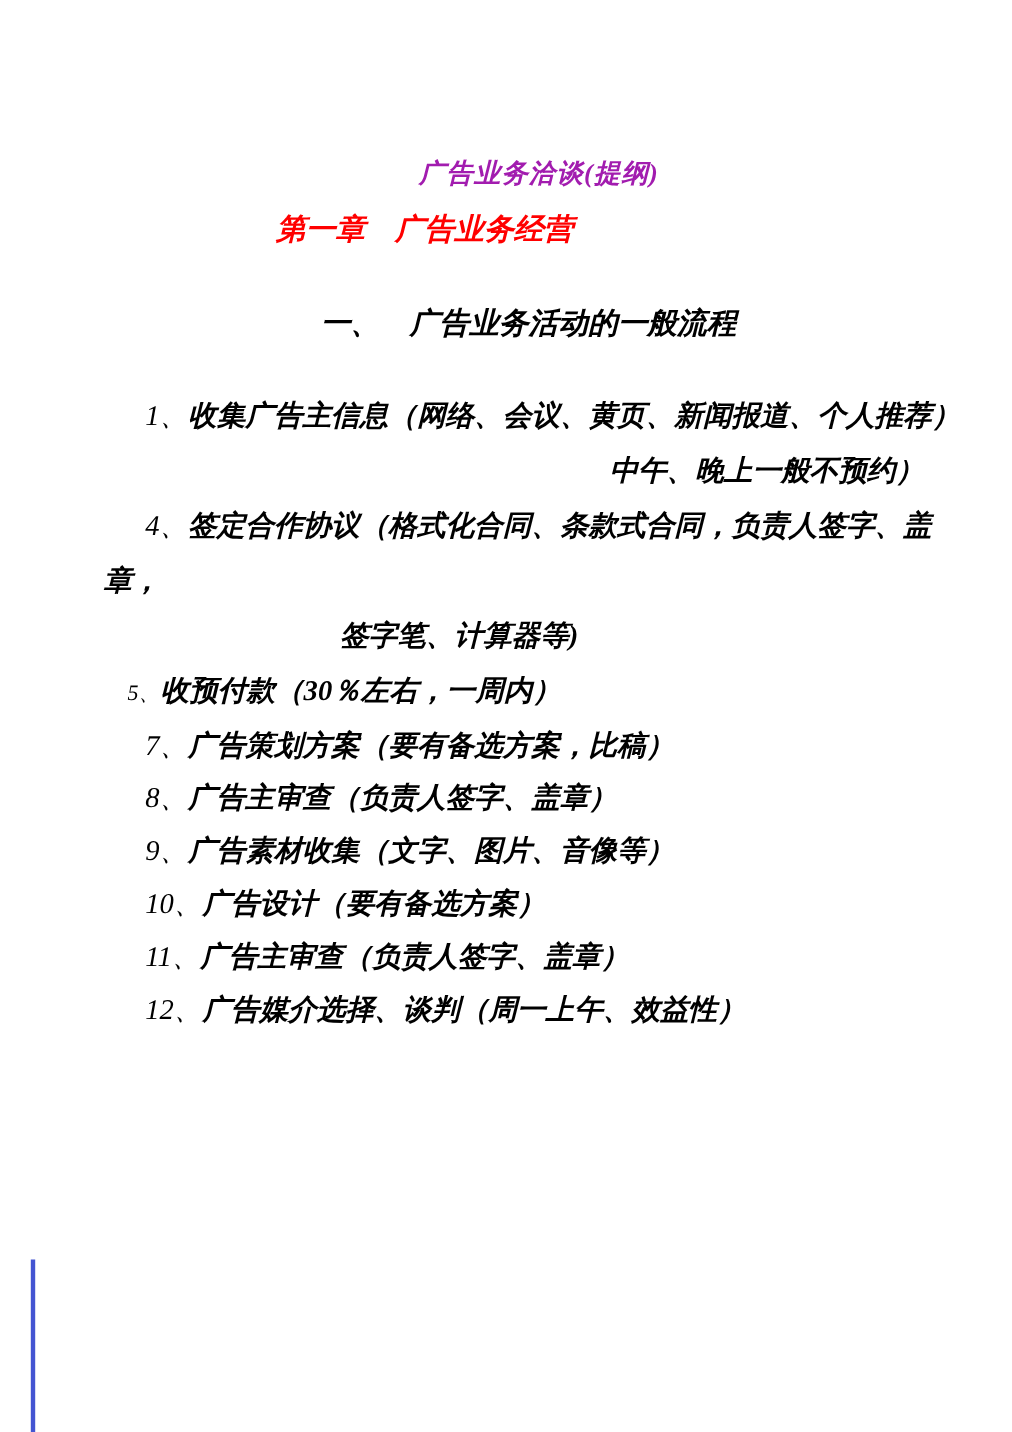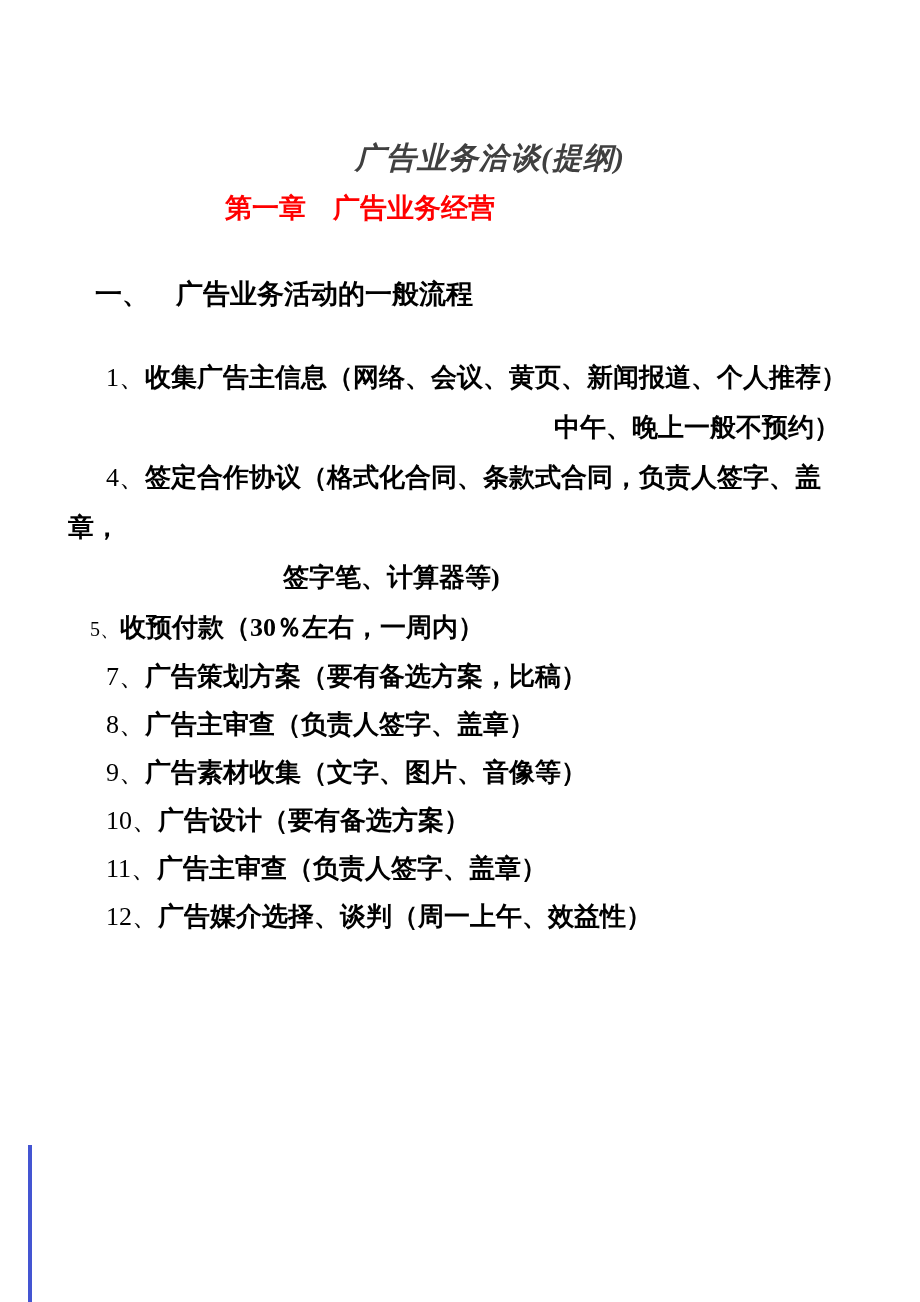--- a/index.html
+++ b/index.html
@@ -14,48 +14,50 @@
     background: #ffffff;
     overflow: hidden;
     box-sizing: border-box;
     padding-top: 141px;
     font-family: "Liberation Serif", "DejaVu Serif", serif;
     color: #000000;
   }
   .doc-title {
     text-align: center;
     padding-left: 32px;
-    font-size: 30px;
+    font-size: 24px;
     line-height: 34px;
     font-weight: bold;
     font-style: italic;
-    color: #404040;
+    color: #a21caf;
     letter-spacing: 1px;
     margin-left: 28px;
   }
   .content {
-    margin-left: 68px;
+    margin-left: 94px;
     margin-right: 80px;
+    font-style: italic;
   }
   .chapter {
     margin-top: 17px;
     margin-left: 157px;
     font-size: 27px;
     line-height: 32px;
     font-weight: bold;
     color: #ff0000;
   }
   .section {
     margin-top: 54px;
     margin-left: 27px;
     font-size: 27px;
     line-height: 32px;
     font-weight: bold;
     color: #000000;
     font-family: "Liberation Sans", "DejaVu Sans", sans-serif;
+    text-align: center;
   }
   .body-lines {
     margin-top: 53px;
   }
   .line {
     font-size: 26px;
     line-height: 30px;
     margin-bottom: 20px;
     white-space: nowrap;
   }

